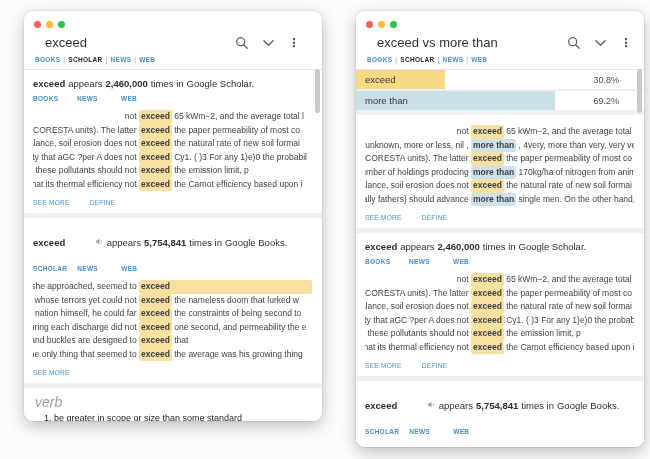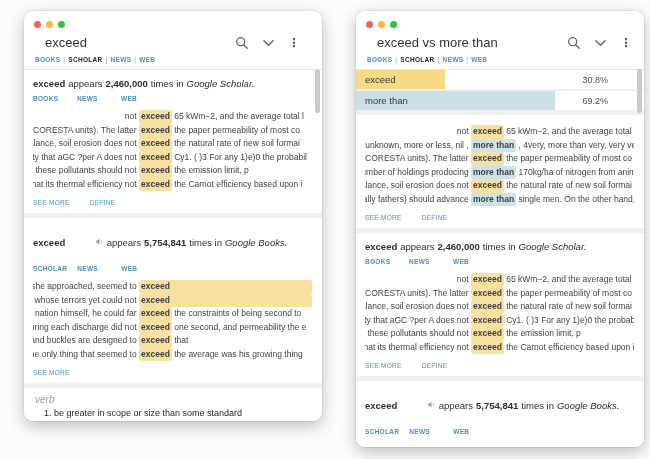--- a/index.html
+++ b/index.html
@@ -33,21 +33,21 @@
   .tab.active{color:#23272b}
   .sep{color:#9aa0a6;margin:0 3px;font-weight:normal}
 
   .content{flex:1;background:#eef0f2;overflow:hidden;display:flex;flex-direction:column;gap:5px;position:relative}
   .card{background:#fff;padding:8px 10px 7px 9px;flex:none}
   .card.grow{flex:1}
 
   .card-title{font-size:9.5px;color:#2b2f33;margin-bottom:6px;display:flex;align-items:center;white-space:pre}
   .card-title>*{margin-right:3px}
   .card-title .t,.card-title .cnt{font-weight:bold}
-  .card-title .src{font-style:italic}
+  .card-title .src{}
 
   .subtabs{display:flex}
   .subtab{font-size:6.5px;font-weight:bold;color:#4a8fcb;letter-spacing:.3px;
     min-width:34px;margin-right:10px;cursor:pointer}
 
   .snippets{margin-top:8px}
   .snippet{display:flex;font-size:8.5px;line-height:13.5px;height:13.5px;color:#3e444a;overflow:hidden}
   .snippet .seg{white-space:pre}
   .snippet .seg:first-child{display:flex;justify-content:flex-end;width:106px;min-width:106px;overflow:hidden}
   .snippet .seg:last-child{flex:1;overflow:hidden}
@@ -56,24 +56,24 @@
 
   .links{display:flex;gap:20px;margin-top:8px}
   .link{font-size:6.5px;color:#4a8fcb;letter-spacing:.3px;cursor:pointer}
 
   .compare{display:flex;flex-direction:column;gap:2px;flex:none}
   .compare-row{position:relative;height:19px;background:#fff;display:flex;align-items:center}
   .bar{position:absolute;left:0;top:0;bottom:0}
   .bar.y{background:#f6d983}
   .bar.b{background:#cbdfe9}
   .compare-label{position:relative;font-size:9.5px;color:#33373b;padding-left:9px}
-  .compare-pct{position:absolute;right:36px;font-size:9px;color:#4a4e52}
+  .compare-pct{position:absolute;right:25px;font-size:9px;color:#4a4e52}
 
   .definition{background:#fff;padding:6px 11px 8px;flex:1}
-  .def-pos{font-size:10px;font-style:italic;color:#9aa0a6;margin-bottom:3px}
+  .def-pos{font-size:14px;font-style:italic;color:#9aa0a6;margin-bottom:3px}
   .def-entry{font-size:9px;color:#24282c;padding-left:9px;margin-bottom:11px}
   .def-example{font-size:7.5px;color:#c0c4c8;padding-left:17px}
 
   .scroll-thumb{position:absolute;right:2px;top:58px;width:5px;height:44px;border-radius:3px;background:#c8cbce;cursor:pointer}
 </style>
 </head>
 <body>
 
 <div class="window" id="win-left">
   <div class="titlebar">
@@ -184,20 +184,21 @@
         </div>
       <div class="snippets">
 
       <div class="snippet">
             <span class="seg">so, as she approached, seemed to </span>
             <span class="seg y">exceed</span>
           </div>
           <div class="snippet">
             <span class="seg">if fear whose terrors yet could not </span>
             <span class="seg y">exceed</span>
+            <span class="seg"> the nameless doom that lurked w</span>
           </div>
           <div class="snippet">
             <span class="seg">ol of a nation himself, he could far </span>
             <span class="seg y">exceed</span>
             <span class="seg"> the constraints of being second to</span>
           </div>
           <div class="snippet">
             <span class="seg">tors during each discharge did not </span>
             <span class="seg y">exceed</span>
             <span class="seg"> one second, and permeability the e</span>

